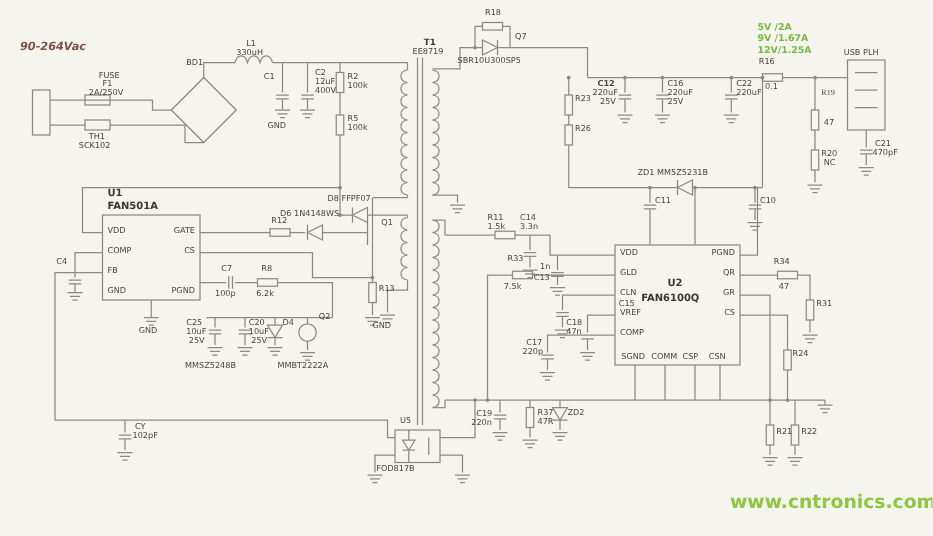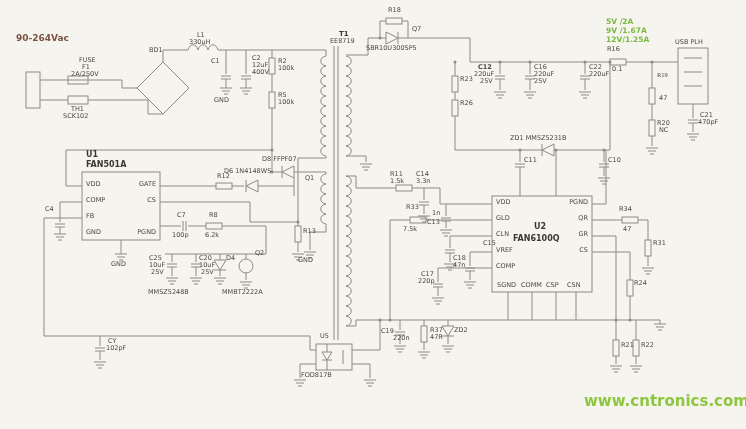--- a/index.html
+++ b/index.html
@@ -10,21 +10,21 @@
   }
   .lbl{
     position:absolute;font-size:6.5px;line-height:1.05;color:#4b463e;
     white-space:nowrap;letter-spacing:0;
   }
   .pin{
     position:absolute;font-size:6.5px;line-height:1;color:#4b463e;white-space:nowrap;
   }
   .ic-ref{position:absolute;font-size:8px;font-weight:bold;color:#3c372f;white-space:nowrap;}
   .t-ref{position:absolute;font-size:7px;font-weight:bold;color:#3c372f;white-space:nowrap;}
-  .in-rating{position:absolute;left:16px;top:33px;font-size:9px;font-weight:bold;color:#7a5440;}
+  .in-rating{position:absolute;left:16px;top:33px;font-size:9px;font-weight:bold;color:#7a5440;font-style:italic;}
   .conn-lbl{position:absolute;left:675px;top:38px;font-size:6.5px;color:#4b463e;}
   .out-line{position:absolute;left:606px;font-size:7.5px;font-weight:bold;white-space:nowrap;}
   .watermark{position:absolute;left:584px;top:392px;font-size:15px;font-weight:bold;white-space:nowrap;}
   svg{position:absolute;left:0;top:0;}
 </style>
 </head>
 <body>
 
 <div id="stage">
 
@@ -223,31 +223,31 @@
       <span class="lbl" style="left: 524px; top: 157px;">C11</span>
       <span class="lbl" style="left: 608px; top: 157px;">C10</span>
       <span class="lbl" style="left: 390px; top: 171px;">R11</span>
       <span class="lbl" style="left: 390px; top: 178px;">1.5k</span>
       <span class="lbl" style="left: 416px; top: 171px;">C14</span>
       <span class="lbl" style="left: 416px; top: 178px;">3.3n</span>
       <span class="lbl" style="left: 406px; top: 204px;">R33</span>
       <span class="lbl" style="left: 403px; top: 226px;">7.5k</span>
       <span class="lbl" style="left: 427px; top: 219px;">C13</span>
       <span class="lbl" style="left: 432px; top: 210px;">1n</span>
-      <span class="lbl" style="left: 435px; top: 240px; padding-left: 48px;">C15</span>
+      <span class="lbl" style="left: 447px; top: 240px; padding-left: 48px;">C15</span>
       <span class="lbl" style="left: 453px; top: 255px;">C18</span>
       <span class="lbl" style="left: 453px; top: 262px;">47n</span>
       <span class="lbl" style="left: 421px; top: 271px;">C17</span>
       <span class="lbl" style="left: 418px; top: 278px;">220p</span>
       <span class="lbl" style="left: 619px; top: 206px;">R34</span>
       <span class="lbl" style="left: 623px; top: 226px;">47</span>
       <span class="lbl" style="left: 653px; top: 240px;">R31</span>
       <span class="lbl" style="left: 634px; top: 280px;">R24</span>
       <span class="lbl" style="left: 381px; top: 328px;">C19</span>
-      <span class="lbl" style="left: 377px; top: 335px; margin-left: 16px;">220n</span>
+      <span class="lbl" style="left: 377px; top: 335px;">220n</span>
       <span class="lbl" style="left: 430px; top: 327px;">R37</span>
       <span class="lbl" style="left: 430px; top: 334px;">47R</span>
       <span class="lbl" style="left: 454px; top: 327px;">ZD2</span>
       <span class="lbl" style="left: 621px; top: 342px;">R21</span>
       <span class="lbl" style="left: 641px; top: 342px;">R22</span>
       <span class="lbl" style="left: 320px; top: 333px;">U5</span>
       <span class="lbl" style="left: 301px; top: 372px;">FOD817B</span>
       <span class="pin" style="left: 86px; top: 181px;">VDD</span>
       <span class="pin" style="left: 86px; top: 197px;">COMP</span>
       <span class="pin" style="left: 86px; top: 213px;">FB</span>

